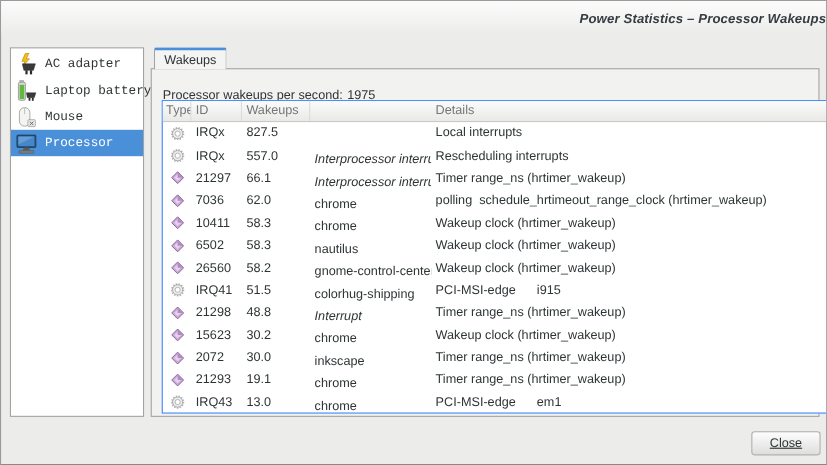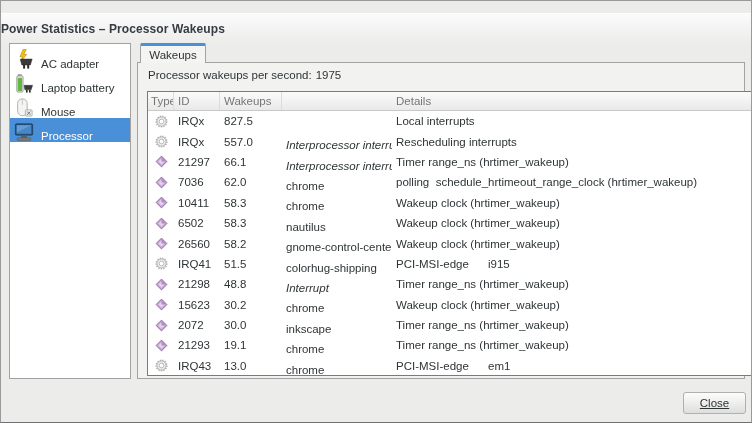--- a/index.html
+++ b/index.html
@@ -1,39 +1,39 @@
 <!DOCTYPE html>
 <html style="--selection-blue: #4a90d9; --tab-accent: #4a90d9; --diamond-purple: #cbaad6; --gear-gray: #b4b4b4; --battery-green: #5fba3d; --bolt-yellow: #f5c211;"><head>
 <meta charset="utf-8">
 <style>
   html,body{margin:0;padding:0;background:#d6d6d6;font-family:"Liberation Sans",sans-serif;}
   .window{position:relative;width:752px;height:423px;background:#ececeb;border:1px solid #9a9a9a;
           border-bottom:1px solid #6f6f6f;box-sizing:border-box;overflow:hidden;}
   
-  .titlebar{position:absolute;left:0;top:12px;width:100%;height:30px;
+  .titlebar{position:absolute;left:0;top:0;width:100%;height:30px;
             background:linear-gradient(#fbfbfb,#ececeb);border-top:1px solid #fff;
-            display:flex;align-items:center;justify-content:flex-start;box-sizing:border-box;}
+            display:flex;align-items:center;justify-content:flex-end;box-sizing:border-box;font-style:italic;}
   .titlebar span{font-size:12px;font-weight:bold;color:#363c42;letter-spacing:0.1px;}
   
   .sidebar{position:absolute;left:8px;top:42px;width:122px;height:336px;background:#ffffff;
            border:1px solid #a2a2a2;box-sizing:border-box;padding-top:2px;}
-  .side-item{display:flex;align-items:flex-end;height:24px;padding:0 4px;gap:7px;cursor:default;}
+  .side-item{display:flex;align-items:center;height:24px;padding:0 4px;gap:7px;cursor:default;font-family:Liberation Mono, monospace;}
   .side-item .slabel{font-size:11.5px;color:#2e3436;white-space:nowrap;}
   .side-item.selected{background:var(--selection-blue,#4a90d9);}
   .side-item.selected .slabel{color:#ffffff;}
   .sicon{width:20px;height:21px;flex:0 0 20px;display:inline-flex;}
   
   .tab{position:absolute;left:139px;top:42px;width:66px;height:20px;background:#f4f4f3;
        border:1px solid #a2a2a2;border-bottom:none;border-top:3px solid var(--tab-accent,#4a90d9);
        border-radius:2px 2px 0 0;display:flex;align-items:center;justify-content:center;box-sizing:border-box;z-index:2;}
   .tab span{font-size:11.5px;color:#2e3436;}
   
   .notebook{position:absolute;left:136px;top:61px;width:608px;height:317px;background:#f2f2f1;
             border:1px solid #a2a2a2;box-sizing:border-box;}
-  .summary{position:absolute;left:10px;top:6px;display:flex;gap:4px;font-size:11.5px;color:#2e3436;}
+  .summary{position:absolute;left:10px;top:18px;display:flex;gap:4px;font-size:11.5px;color:#2e3436;}
   
   .table{position:absolute;left:9px;top:28px;width:692px;height:285px;background:#ffffff;
          border:1px solid #3b82f6;box-sizing:border-box;display:flex;flex-direction:column;}
   .thead{display:flex;height:19px;flex:0 0 19px;background:linear-gradient(#fbfbfb,#e9e9e8);
          border-bottom:1px solid #c9c9c9;box-sizing:border-box;}
   .th{font-size:11.5px;color:#767676;display:flex;align-items:center;padding-left:4px;
       border-right:1px solid #dcdcdb;box-sizing:border-box;overflow:hidden;white-space:nowrap;}
   .c-type{width:26px;flex:0 0 26px;}
   .c-id{width:46px;flex:0 0 46px;}
   .c-wake{width:62px;flex:0 0 62px;}

